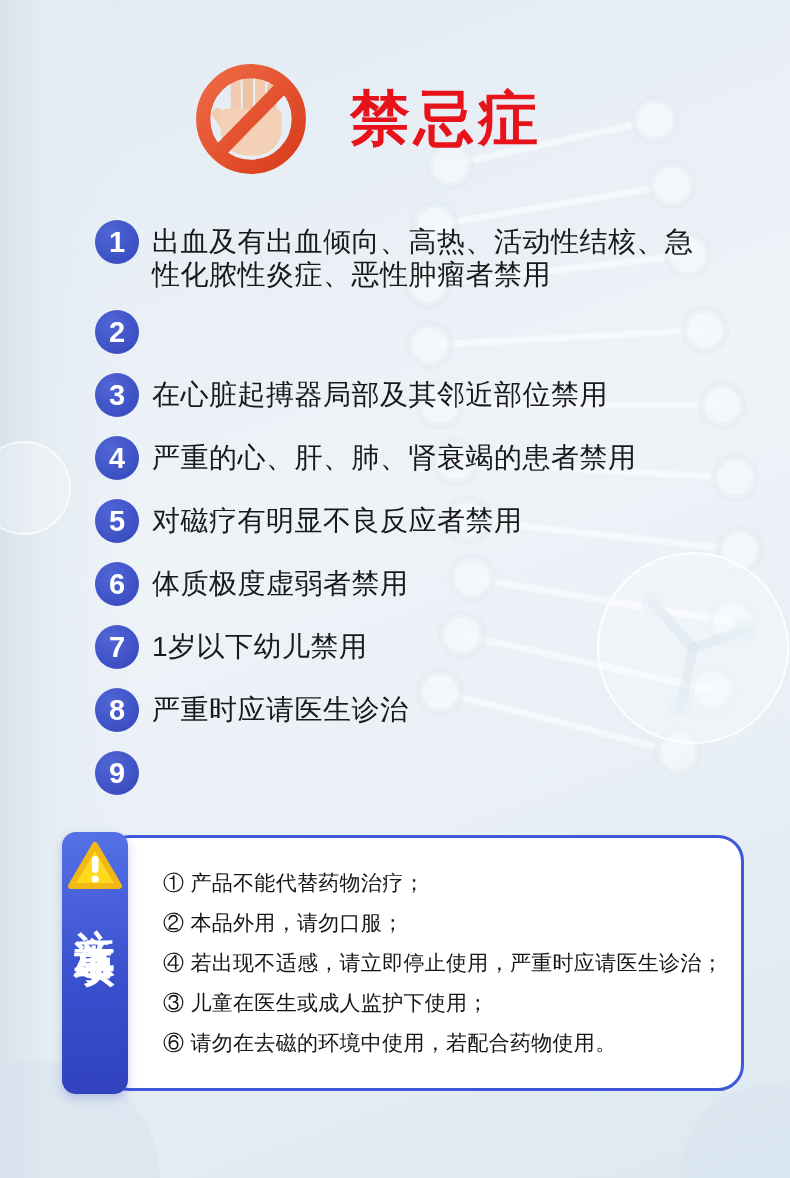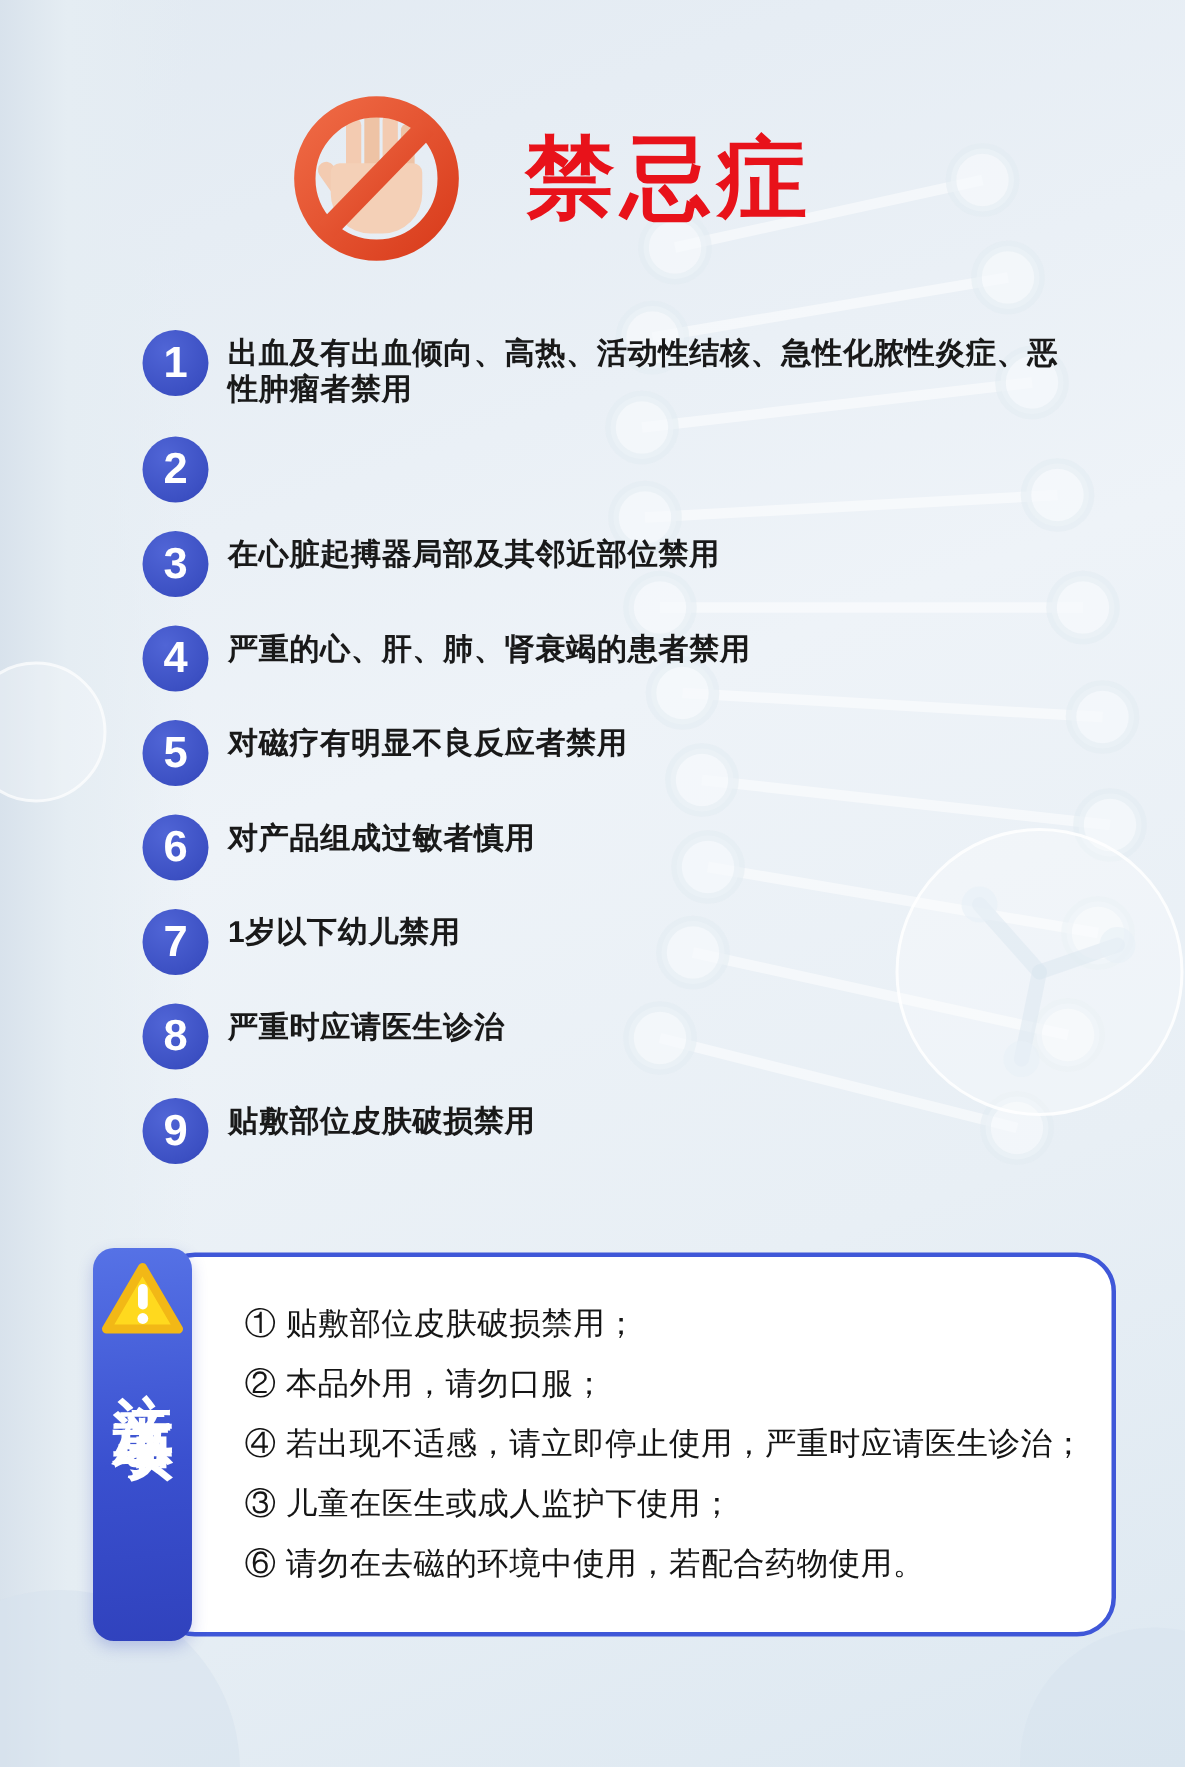--- a/index.html
+++ b/index.html
@@ -31,21 +31,21 @@
   }
   .row{display:flex;align-items:flex-start;gap:13px;}
   .badge{
     flex:none;width:44px;height:44px;border-radius:50%;
     background:radial-gradient(circle at 35% 30%,#5065d6 0%,#3c50c3 70%,#3243b4 100%);
     color:#fff;font-size:29px;font-weight:bold;
     display:flex;align-items:center;justify-content:center;
   }
   .row-text{
     max-width:565px;
-    font-size:20px;font-weight:700;color:#191919;
+    font-size:28px;font-weight:400;color:#191919;
     line-height:1.18;padding-top:5px;letter-spacing:0.5px;
   }
 
   
   .notice{position:absolute;left:62px;top:832px;width:682px;height:262px;}
   .notice-box{
     position:absolute;left:42px;top:3px;right:0;bottom:3px;
     background:#ffffff;
     border:3px solid #3f57d8;border-radius:26px;
     box-sizing:border-box;
@@ -172,39 +172,38 @@
       <div class="row">
         <div class="badge">4</div>
         <div class="row-text">严重的心、肝、肺、肾衰竭的患者禁用</div>
       </div>
       <div class="row">
         <div class="badge">5</div>
         <div class="row-text">对磁疗有明显不良反应者禁用</div>
       </div>
       <div class="row">
         <div class="badge">6</div>
-        <div class="row-text">对产品组成过敏者慎用</div>
+        <div class="row-text">体质极度虚弱者禁用</div>
       </div>
       <div class="row">
         <div class="badge">7</div>
         <div class="row-text">1岁以下幼儿禁用</div>
       </div>
       <div class="row">
         <div class="badge">8</div>
         <div class="row-text">严重时应请医生诊治</div>
       </div>
       <div class="row">
         <div class="badge">9</div>
-        <div class="row-text">贴敷部位皮肤破损禁用</div>
       </div>
     </div>
 
     <div class="notice">
       <div class="notice-box">
-        <div class="notice-line">① 贴敷部位皮肤破损禁用；</div>
+        <div class="notice-line">① 产品不能代替药物治疗；</div>
         <div class="notice-line">② 本品外用，请勿口服；</div>
         <div class="notice-line">④ 若出现不适感，请立即停止使用，严重时应请医生诊治；</div>
         <div class="notice-line">③ 儿童在医生或成人监护下使用；</div>
         <div class="notice-line">⑥ 请勿在去磁的环境中使用，若配合药物使用。</div>
       </div>
       <div class="banner">
         <svg width="56" height="52" viewBox="0 0 56 52" xmlns="http://www.w3.org/2000/svg">
           <polygon points="28,5 52,46 4,46" fill="#ffd91e" stroke="#f2b816" stroke-width="6" stroke-linejoin="round"></polygon>
           <rect x="25" y="16" width="6.5" height="17" rx="3.2" fill="#ffffff"></rect>
           <circle cx="28.2" cy="39" r="3.6" fill="#ffffff"></circle>

